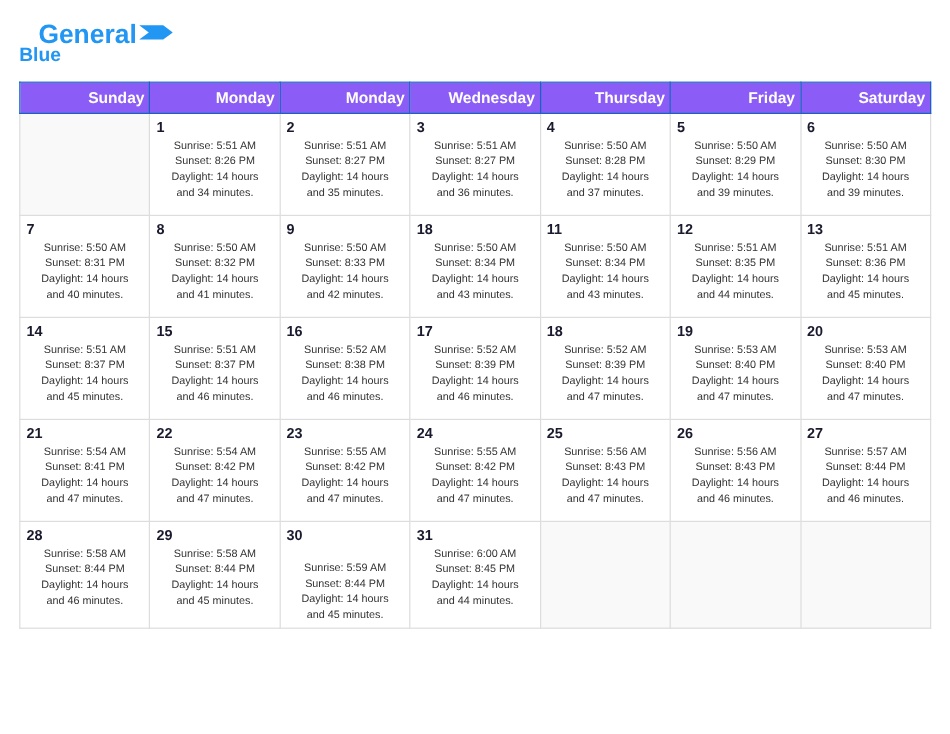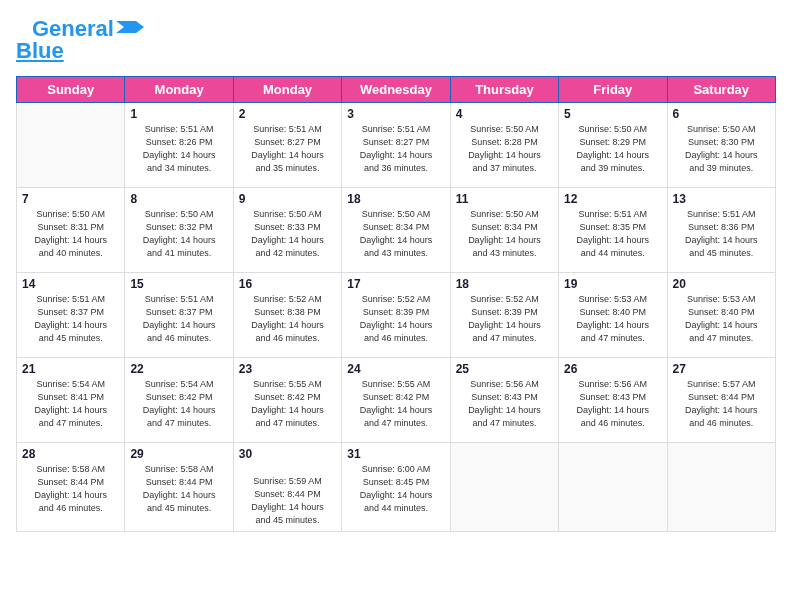--- a/index.html
+++ b/index.html
@@ -41,26 +41,26 @@
     .subtitle {
       font-size: 15px;
       color: #444;
     }
     .calendar {
       width: 100%;
       border-collapse: collapse;
       border: 1px solid #ccc;
     }
     .calendar th {
-      background: #ec4899;
+      background: #8b5cf6;
       color: #fff;
       font-size: 13px;
       font-weight: bold;
       padding: 5px 4px;
-      text-align: center;
+      text-align: right;
       border: 1px solid #1565C0;
     }
     .calendar td {
       vertical-align: top;
       padding: 4px 5px;
       font-size: 9.5px;
       color: #333;
       border: 1px solid #ddd;
       width: 108px;
       min-height: 80px;
@@ -87,21 +87,21 @@
 <div class="header">
   <div class="logo">
     <div style="display:flex; align-items:center;margin-left:16px;">
       <span class="logo-text">
         <span>General</span>
       </span>
       <svg width="28" height="20" viewBox="0 0 28 20" style="margin-left:2px; margin-top:-4px;">
         <polygon points="0,4 20,4 28,10 20,16 0,16 8,10" fill="#2196F3"></polygon>
       </svg>
     </div>
-    <span class="logo-text" style="color:#2196F3; font-size:22px; margin-top:-4px;text-decoration:underline;">Blue</span>
+    <span class="logo-text" style="color:#2196F3; font-size:16px; margin-top:-4px;">Blue</span>
   </div>
   <div class="title-block">
     <div class="month-title"></div>
     <div class="subtitle"></div>
   </div>
 </div>
 
 <table class="calendar">
   <thead>
     <tr>

